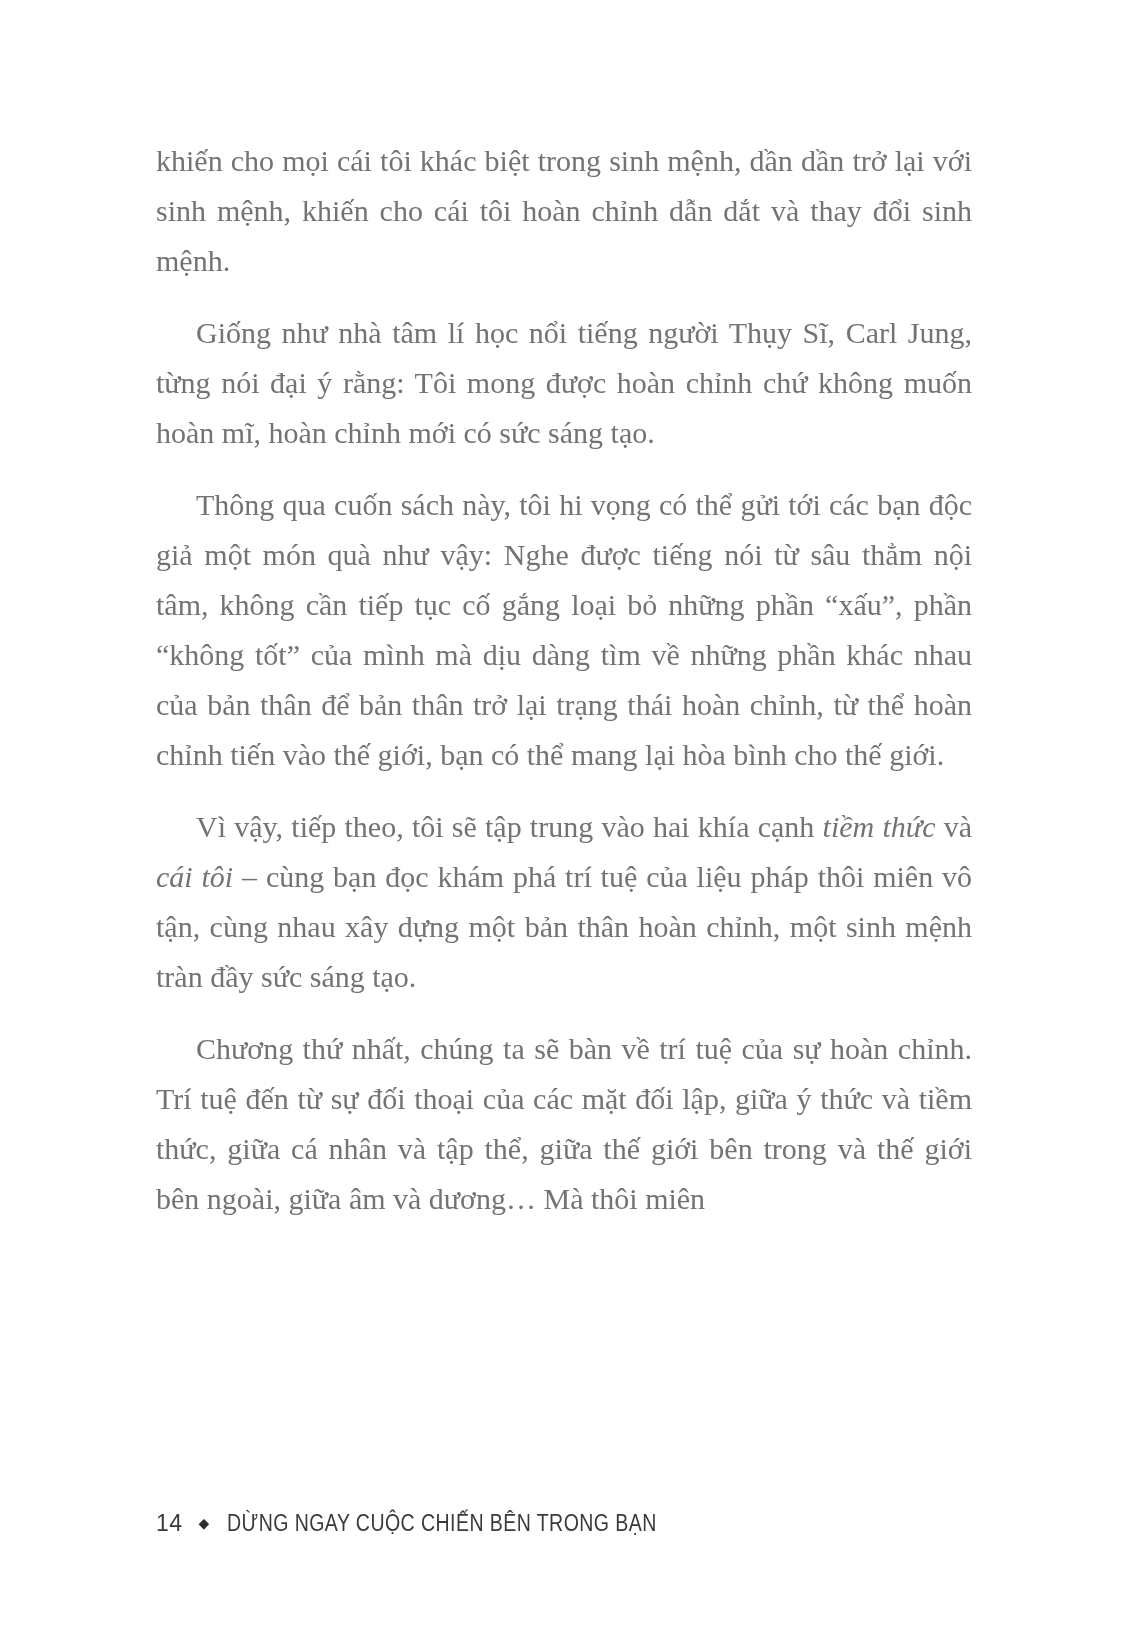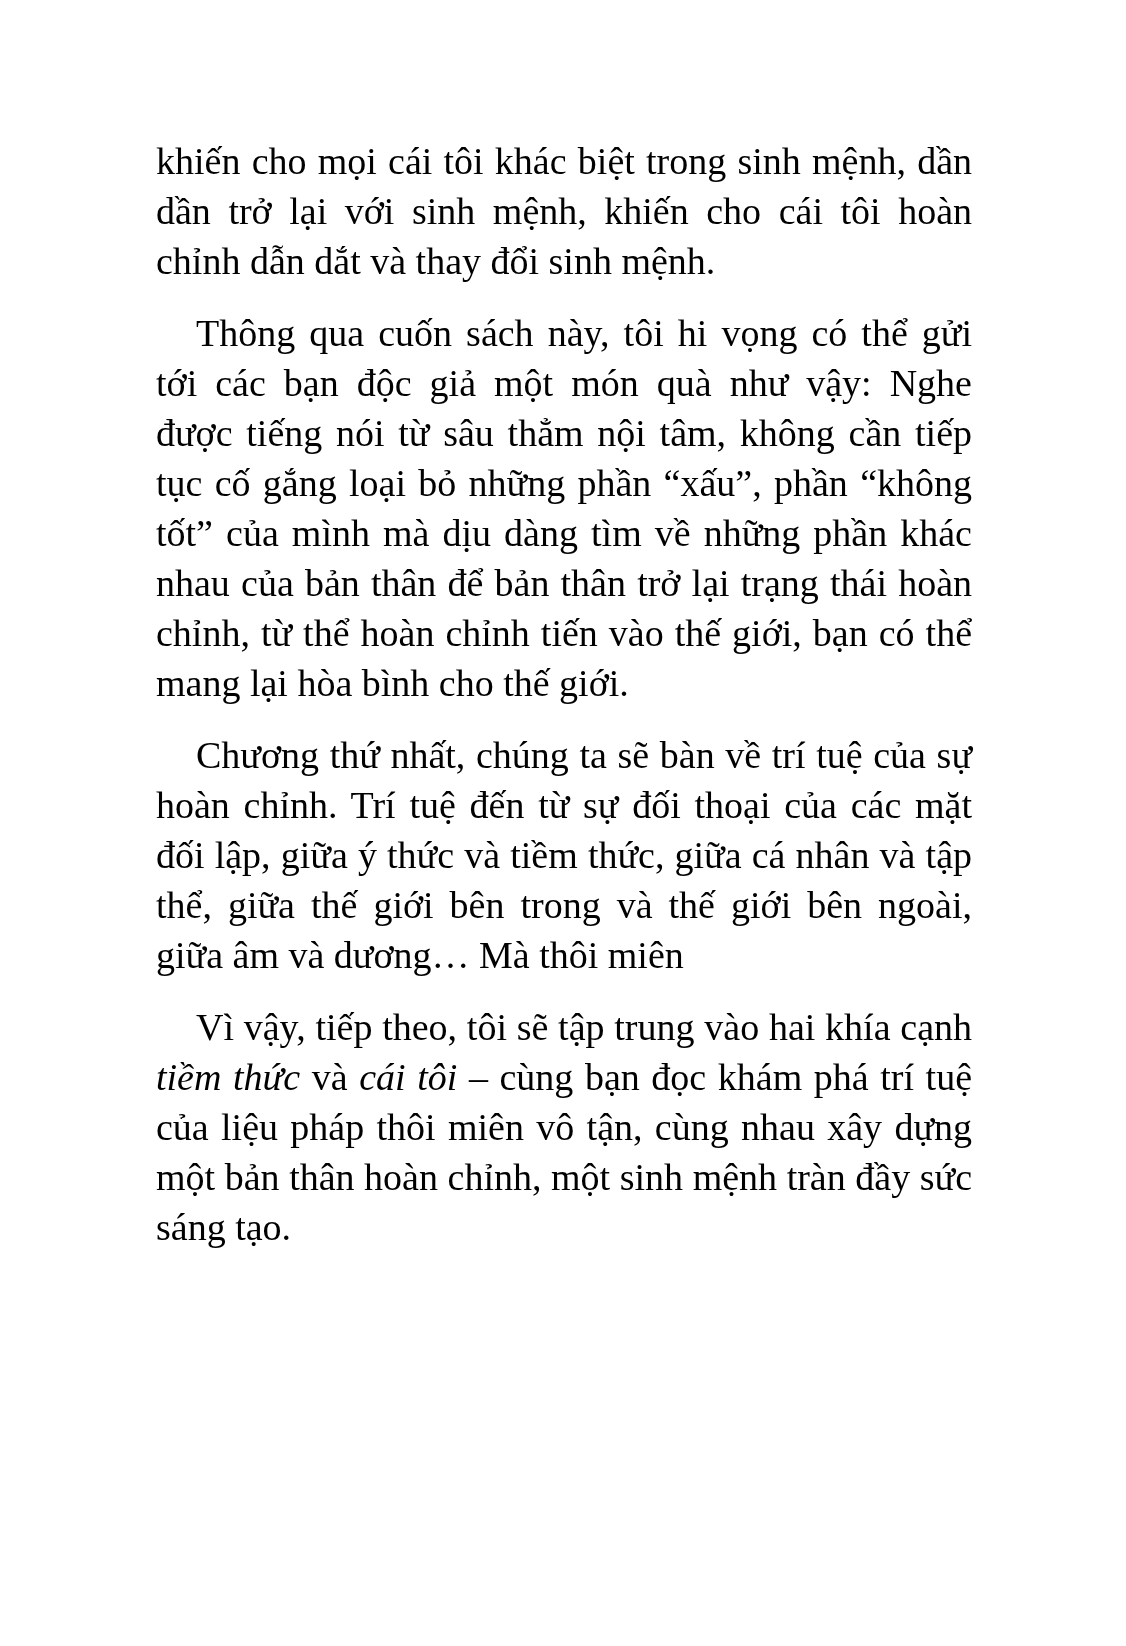--- a/index.html
+++ b/index.html
@@ -13,23 +13,23 @@
     height: 1646px;
     background: #ffffff;
     overflow: hidden;
   }
   .text-block {
     position: absolute;
     left: 156px;
     top: 136px;
     width: 816px;
     font-family: "Liberation Serif", "DejaVu Serif", serif;
-    font-size: 38px;
+    font-size: 30px;
     line-height: 50px;
-    color: #000000;
+    color: #737373;
     text-align: justify;
     text-justify: inter-word;
   }
   .text-block p {
     margin: 0 0 22px 0;
     padding: 0;
   }
   .text-block p:last-child {
     margin-bottom: 0;
   }
@@ -67,19 +67,25 @@
     letter-spacing: 0.5px;
   }
 </style>
 </head>
 <body>
 
 <div class="page">
 
   <div class="text-block">
       <p><span>khiến cho mọi cái tôi khác biệt trong sinh mệnh, dần dần trở lại với sinh mệnh, khiến cho cái tôi hoàn chỉnh dẫn dắt và thay đổi sinh mệnh.</span></p>
+      <p class="indent"><span>Giống như nhà tâm lí học nổi tiếng người Thụy Sĩ, Carl Jung, từng nói đại ý rằng: Tôi mong được hoàn chỉnh chứ không muốn hoàn mĩ, hoàn chỉnh mới có sức sáng tạo.</span></p>
       <p class="indent"><span>Thông qua cuốn sách này, tôi hi vọng có thể gửi tới các bạn độc giả một món quà như vậy: Nghe được tiếng nói từ sâu thẳm nội tâm, không cần tiếp tục cố gắng loại bỏ những phần “xấu”, phần “không tốt” của mình mà dịu dàng tìm về những phần khác nhau của bản thân để bản thân trở lại trạng thái hoàn chỉnh, từ thể hoàn chỉnh tiến vào thế giới, bạn có thể mang lại hòa bình cho thế giới.</span></p>
+      <p class="indent"><span>Vì vậy, tiếp theo, tôi sẽ tập trung vào hai khía cạnh </span><span class="seg-italic">tiềm thức</span><span> và </span><span class="seg-italic">cái tôi</span><span> – cùng bạn đọc khám phá trí tuệ của liệu pháp thôi miên vô tận, cùng nhau xây dựng một bản thân hoàn chỉnh, một sinh mệnh tràn đầy sức sáng tạo.</span></p>
       <p class="indent"><span>Chương thứ nhất, chúng ta sẽ bàn về trí tuệ của sự hoàn chỉnh. Trí tuệ đến từ sự đối thoại của các mặt đối lập, giữa ý thức và tiềm thức, giữa cá nhân và tập thể, giữa thế giới bên trong và thế giới bên ngoài, giữa âm và dương… Mà thôi miên</span></p>
-      <p class="indent"><span>Vì vậy, tiếp theo, tôi sẽ tập trung vào hai khía cạnh </span><span class="seg-italic">tiềm thức</span><span> và </span><span class="seg-italic">cái tôi</span><span> – cùng bạn đọc khám phá trí tuệ của liệu pháp thôi miên vô tận, cùng nhau xây dựng một bản thân hoàn chỉnh, một sinh mệnh tràn đầy sức sáng tạo.</span></p>
     </div>
 
+  <div class="footer">
+    <span class="page-number">14</span>
+    <span class="diamond">◆</span>
+    <span class="running-title">DỪNG NGAY CUỘC CHIẾN BÊN TRONG BẠN</span>
+  </div>
 
 </div>
 
 </body></html>

